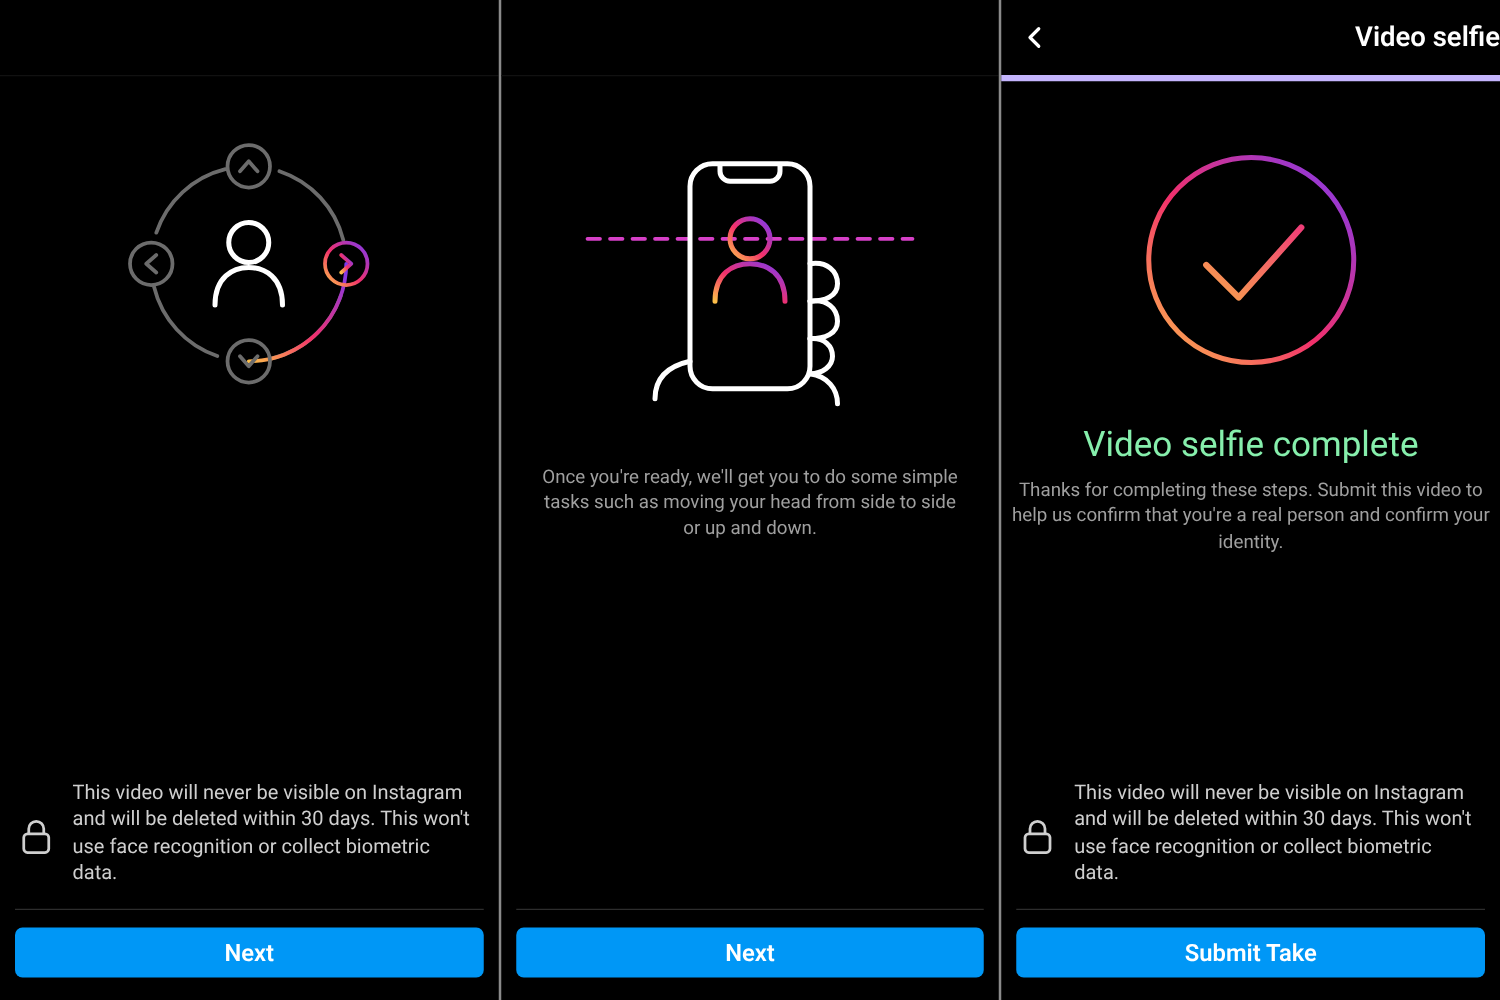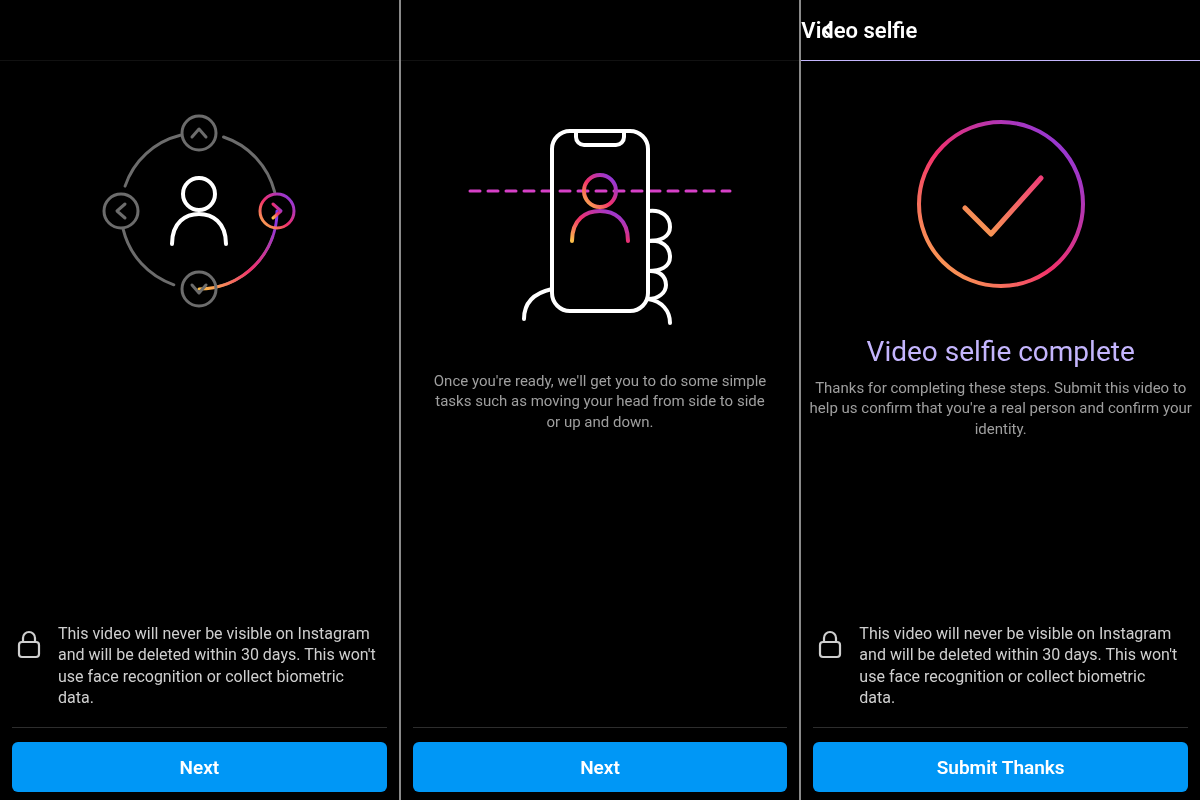--- a/index.html
+++ b/index.html
@@ -1,32 +1,32 @@
 <!DOCTYPE html>
 <html><head>
 <meta charset="utf-8">
 <style>
   html,body{margin:0;padding:0;width:1200px;height:800px;background:#000;font-family:-apple-system,BlinkMacSystemFont,"Segoe UI",Roboto,Helvetica,Arial,sans-serif;color:#fff;overflow:hidden}
   .container{display:flex;width:1200px;height:800px}
   .panel{flex:1 1 0;width:400px;height:800px;background:#000;position:relative;box-sizing:border-box;display:flex;flex-direction:column;align-items:center;border-left:2px solid #8a8a8a}
   .panel:first-child{border-left:none}
-  .header{height:60px;width:100%;display:flex;align-items:center;justify-content:flex-start;position:relative;border-bottom:1px solid #c4b5fd}
+  .header{height:60px;width:100%;display:flex;align-items:center;justify-content:flex-end;position:relative;border-bottom:5px solid #c4b5fd}
   .header-placeholder{height:60px;width:100%;border-bottom:1px solid #111}
   .back{position:absolute;left:14px;top:50%;transform:translateY(-50%);width:26px;height:26px;display:flex;align-items:center;justify-content:center}
   .header-title{font-size:22px;font-weight:600;color:#fff}
   .illus{width:100%;display:flex;align-items:center;justify-content:center}
-  .heading{font-size:27px;font-weight:400;color:#c4b5fd;text-align:center;padding:0 16px;margin-top:6px}
+  .heading{font-size:27px;font-weight:400;color:#86efac;text-align:center;padding:0 16px;margin-top:6px}
   .heading.big{font-size:28px}
   .body-text{font-size:15px;line-height:1.35;color:#9f9f9f;text-align:center;padding:0 28px;margin-top:10px}
   .spacer{flex:1 1 auto}
-  .lock-row{display:flex;align-items:flex-start;gap:14px;padding:0 18px 0 14px;width:100%;box-sizing:border-box;margin-bottom:18px}
+  .lock-row{display:flex;align-items:center;gap:14px;padding:0 18px 0 14px;width:100%;box-sizing:border-box;margin-bottom:18px}
   .lock-col{flex:0 0 30px;display:flex;align-items:center;justify-content:center;padding-top:6px}
   .lock-text{flex:1 1 auto;font-size:16px;line-height:1.35;color:#cfcfcf}
   .divider{height:1px;width:calc(100% - 24px);background:#2d2d2d;margin:0 12px}
-  .btn{margin:14px 12px 8px 12px;height:50px;width:calc(100% - 24px);background:#0097f6;border-radius:6px;display:flex;align-items:center;justify-content:center;color:#fff;font-size:19px;font-weight:600;box-sizing:border-box}
+  .btn{margin:14px 12px 18px 12px;height:40px;width:calc(100% - 24px);background:#0097f6;border-radius:6px;display:flex;align-items:center;justify-content:center;color:#fff;font-size:19px;font-weight:600;box-sizing:border-box}
   svg{display:block}
 </style>
 </head>
 <body>
 
 <div class="container">
 
   <div class="panel">
     <div class="header-placeholder"></div>
 
@@ -171,17 +171,17 @@
             <rect x="3" y="13" width="20" height="15" rx="3"></rect>
             <path d="M7 13 V9 a6 6 0 0 1 12 0 v4"></path>
           </g>
         </svg>
       </div>
       <div class="lock-text">This video will never be visible on Instagram and will be deleted within 30 days. This won't use face recognition or collect biometric data.</div>
     </div>
 
     <div class="divider"></div>
     <div class="btn">
-        <span>Submit Thanks</span>
+        <span>Submit Take</span>
       </div>
   </div>
 
 </div>
 
 </body></html>

